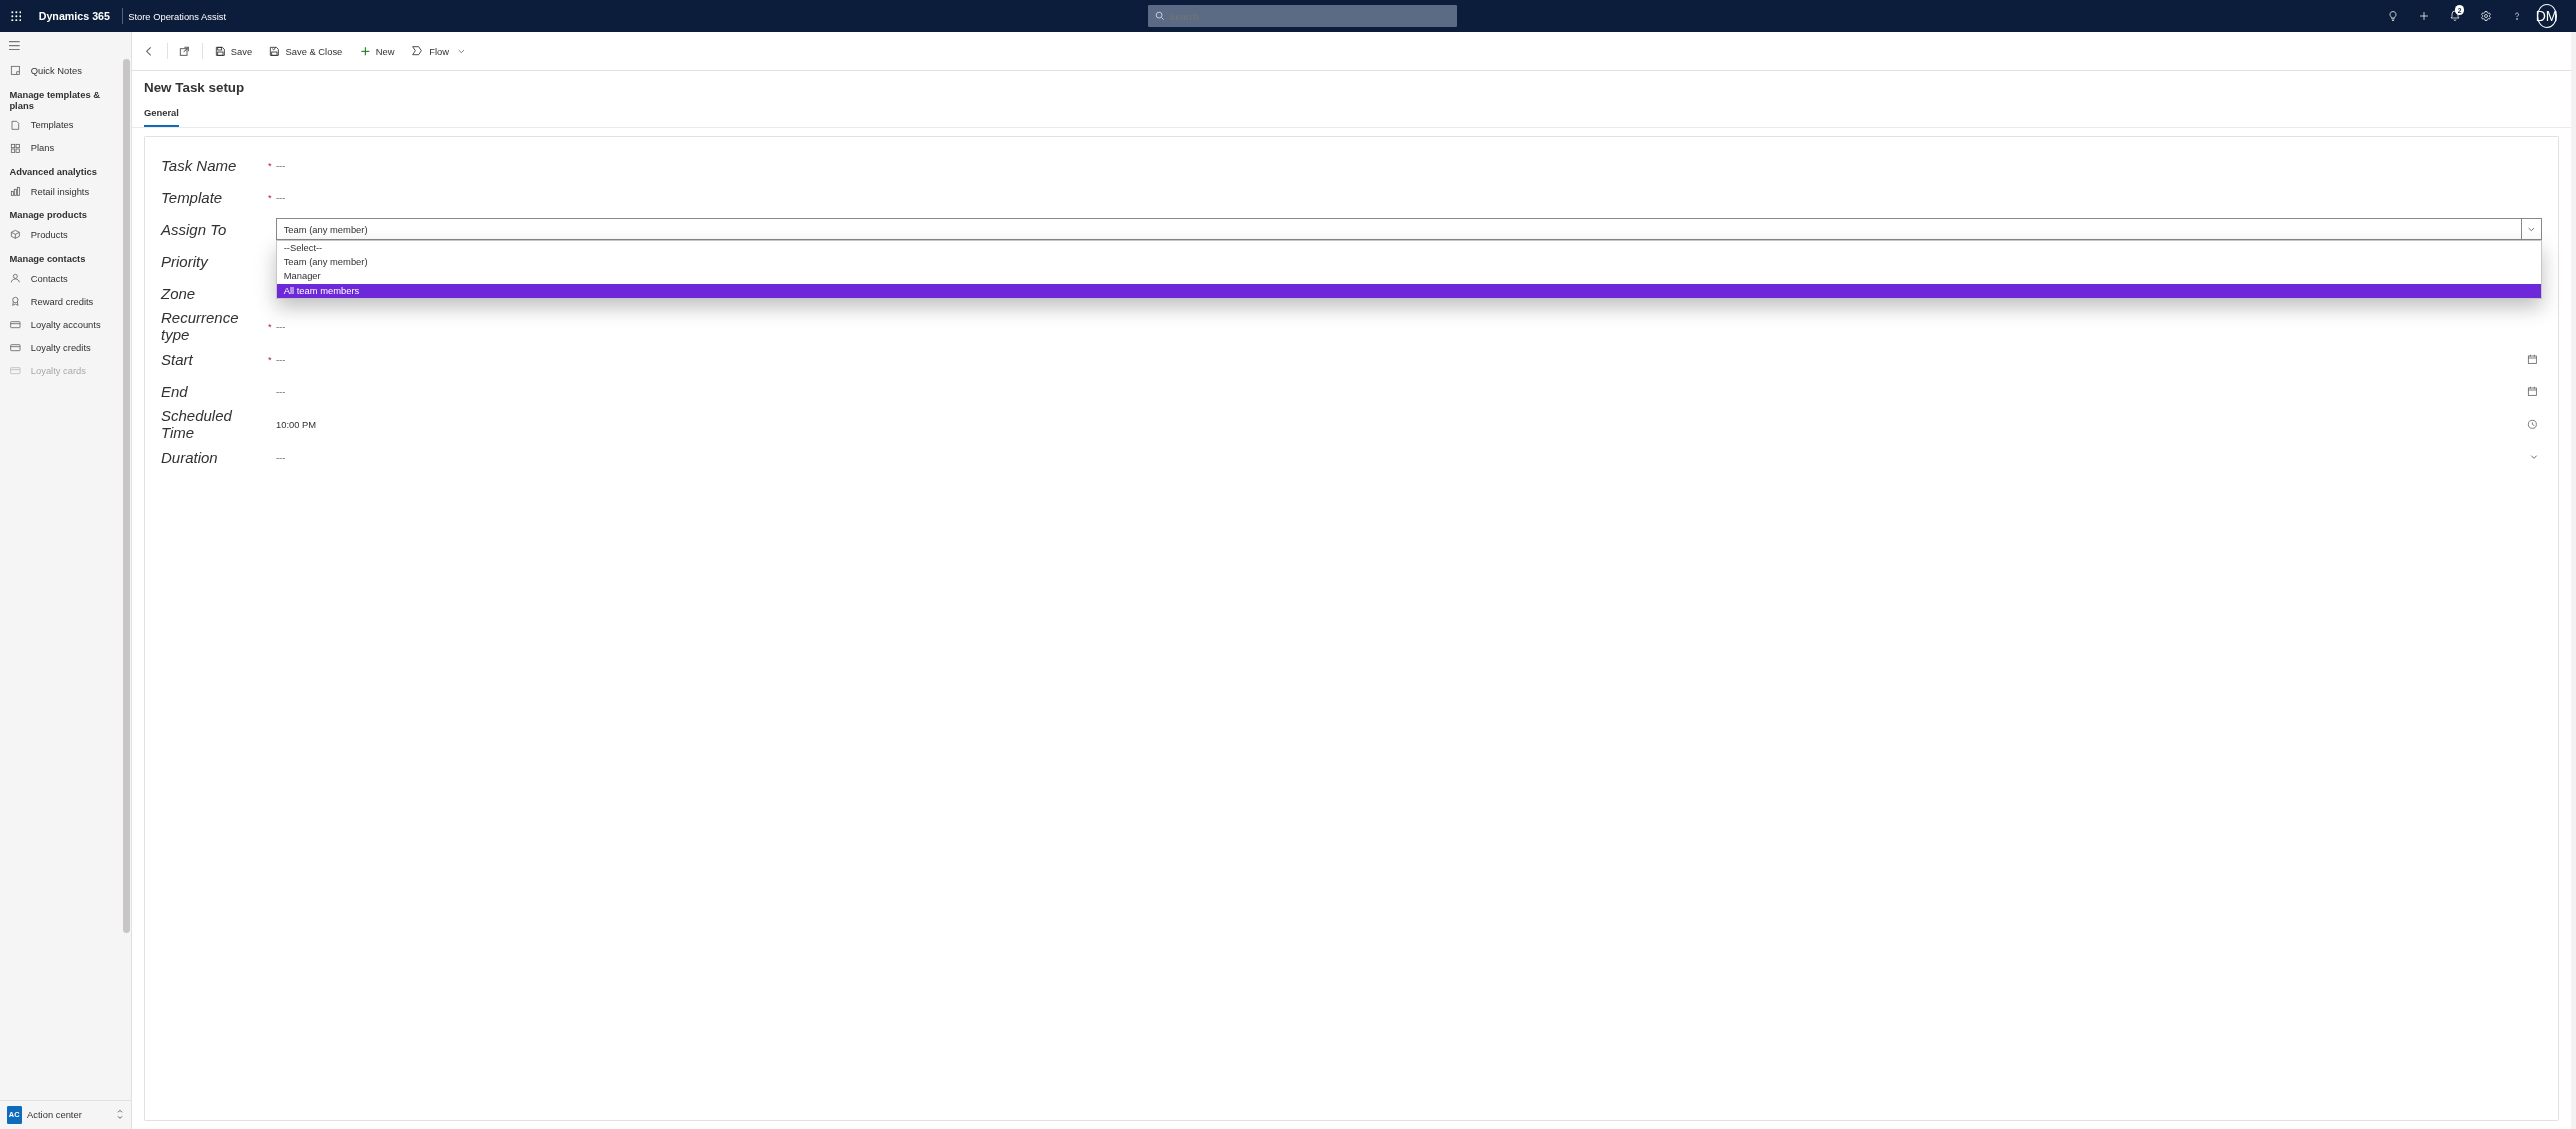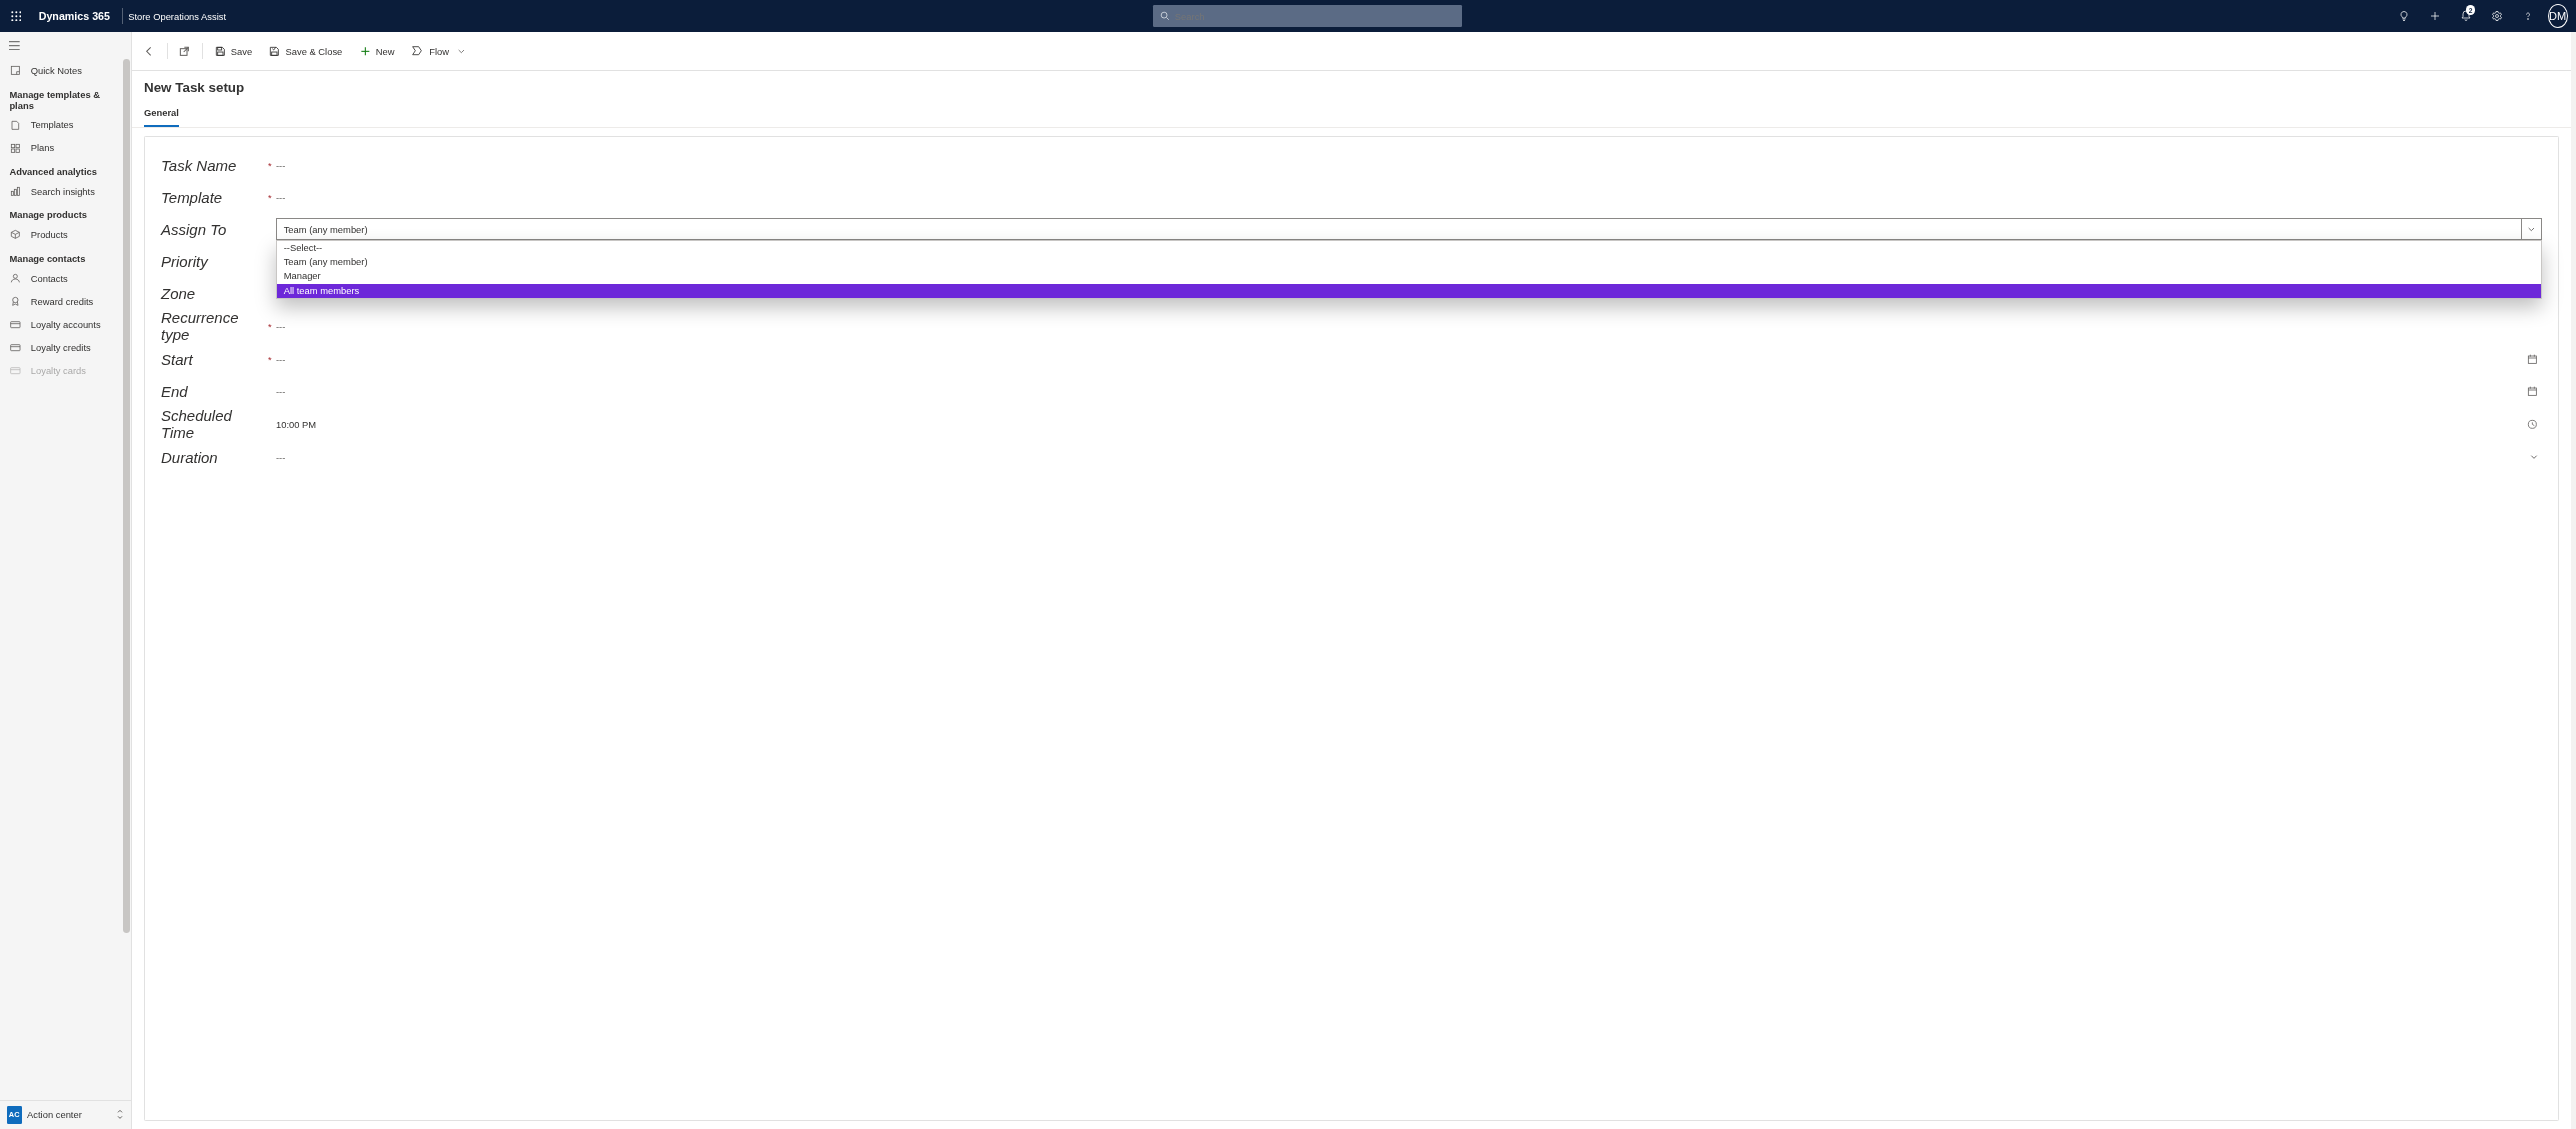--- a/index.html
+++ b/index.html
@@ -12,21 +12,21 @@
 .topbar .brand { font-size: 10.7px; font-weight:600; padding: 0 6.7px; }
 .topbar .divider { width:0.7px; height:16px; background:rgba(255,255,255,.3); margin: 0 5.4px; }
 .topbar .app-name { font-size: 9.4px; font-weight: 400; }
 .topbar .spacer { flex:1; }
 .topbar .search-box { width: 309px; height: 21.5px; background: #5b6b85; border-radius:1.3px; display:flex; align-items:center; padding:0 6.7px; color:#d0d6de; }
 .topbar .search-box svg { margin-right:5.4px; flex-shrink:0; }
 .topbar .search-input { background:transparent; border:none; outline:none; color:#d0d6de; font-size:9.4px; width:100%; }
 .topbar .right-icons { display:flex; align-items:center; gap: 1.3px; margin-left: auto; padding-right:5.4px; }
 .topbar .icon-btn { width:29.5px; height:32px; display:flex; align-items:center; justify-content:center; position:relative; cursor:pointer; }
 .topbar .badge { position:absolute; top:5.4px; right:5.4px; background:#fff; color:#0b1d3a; border-radius:5.4px; font-size:6.7px; min-width:9.4px; height:9.4px; display:flex; align-items:center; justify-content:center; font-weight:600; }
-.topbar .avatar { width:20px; height:24px; border:0.7px solid #fff; border-radius:50%; display:flex; align-items:center; justify-content:center; font-size:11px; margin-left:4px; margin-right:3px; }
+.topbar .avatar { width:20px; height:24px; border:0.7px solid #fff; border-radius:50%; display:flex; align-items:center; justify-content:center; font-size:14px; margin-left:4px; margin-right:14px; }
 
 
 .main-area { flex:1; display:flex; min-height:0; }
 
 
 .sidebar { width:132px; background:#f5f5f5; display:flex; flex-direction:column; border-right:0.7px solid #e1e1e1; position:relative;justify-content:flex-end; }
 .hamburger { height:27px; display:flex; align-items:center; padding-left:9.4px; }
 .side-scroll { flex:1; overflow:hidden; position:relative; }
 .side-item { display:flex; align-items:center; gap:9.4px; padding: 6px 9.4px; font-size:9.4px; color:#323130; cursor:pointer; }
 .side-item .ico { width:12px; display:flex; justify-content:center; color:#605e5c; }
@@ -173,21 +173,21 @@
         </div>
         <div class="side-group">Advanced analytics</div>
         <div class="side-item">
           <span class="ico">
             <svg width="10.7" height="10.7" viewBox="0 0 16 16" fill="none" stroke="#605e5c" stroke-width="1.2">
               <rect x="2" y="8" width="3" height="6"></rect>
               <rect x="6.5" y="5" width="3" height="9"></rect>
               <rect x="11" y="2" width="3" height="12"></rect>
             </svg>
           </span>
-          <span>Search insights</span>
+          <span>Retail insights</span>
         </div>
         <div class="side-group">Manage products</div>
         <div class="side-item">
           <span class="ico">
             <svg width="10.7" height="10.7" viewBox="0 0 16 16" fill="none" stroke="#605e5c" stroke-width="1.2">
               <path d="M2 5l6-3 6 3v6l-6 3-6-3V5z"></path>
               <path d="M2 5l6 3 6-3M8 8v6"></path>
             </svg>
           </span>
           <span>Products</span>

